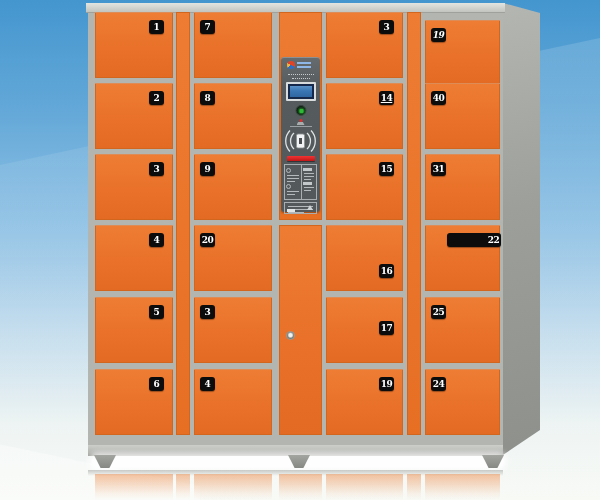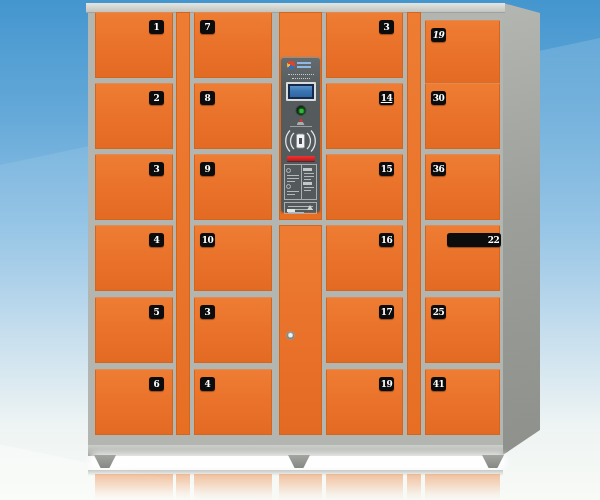--- a/index.html
+++ b/index.html
@@ -129,63 +129,63 @@
         <div class="door" style="left: 194px; top: 12px; width: 78px; height: 66px;">
           <span class="plate" style="left: 6px;">7</span>
         </div>
         <div class="door" style="left: 194px; top: 83px; width: 78px; height: 66px;">
           <span class="plate" style="left: 6px;">8</span>
         </div>
         <div class="door" style="left: 194px; top: 154px; width: 78px; height: 66px;">
           <span class="plate" style="left: 6px;">9</span>
         </div>
         <div class="door" style="left: 194px; top: 225px; width: 78px; height: 66px;">
-          <span class="plate" style="left: 6px;">10</span>
+          <span class="plate" style="left: 6px;">20</span>
         </div>
         <div class="door" style="left: 194px; top: 297px; width: 78px; height: 66px;">
           <span class="plate" style="left: 6px;">3</span>
         </div>
         <div class="door" style="left: 194px; top: 369px; width: 78px; height: 66px;">
           <span class="plate" style="left: 6px;">4</span>
         </div>
         <div class="door" style="left: 326px; top: 12px; width: 77px; height: 66px;">
           <span class="plate" style="right: 9px;">3</span>
         </div>
         <div class="door" style="left: 326px; top: 83px; width: 77px; height: 66px;">
           <span class="plate" style="right: 9px; text-decoration: underline;">14</span>
         </div>
         <div class="door" style="left: 326px; top: 154px; width: 77px; height: 66px;">
           <span class="plate" style="right: 9px;">15</span>
         </div>
         <div class="door" style="left: 326px; top: 225px; width: 77px; height: 66px;">
-          <span class="plate" style="right: 9px;">16</span>
+          <span class="plate" style="right: 9px; margin-top: 31px;">16</span>
         </div>
         <div class="door" style="left: 326px; top: 297px; width: 77px; height: 66px;">
-          <span class="plate" style="right: 9px;">17</span>
+          <span class="plate" style="right: 9px; margin-top: 16px;">17</span>
         </div>
         <div class="door" style="left: 326px; top: 369px; width: 77px; height: 66px;">
           <span class="plate" style="right: 9px;">19</span>
         </div>
         <div class="door" style="left: 425px; top: 20px; width: 75px; height: 66px; font-style: italic;">
           <span class="plate" style="left: 6px;">19</span>
         </div>
         <div class="door" style="left: 425px; top: 83px; width: 75px; height: 66px;">
-          <span class="plate" style="left: 6px;">30</span>
+          <span class="plate" style="left: 6px;">40</span>
         </div>
         <div class="door" style="left: 425px; top: 154px; width: 75px; height: 66px;">
-          <span class="plate" style="left: 6px;">36</span>
+          <span class="plate" style="left: 6px;">31</span>
         </div>
         <div class="door" style="left: 425px; top: 225px; width: 75px; height: 66px;">
           <span class="plate" style="left: 22px; padding-left: 39px;">22</span>
         </div>
         <div class="door" style="left: 425px; top: 297px; width: 75px; height: 66px;">
           <span class="plate" style="left: 6px;">25</span>
         </div>
         <div class="door" style="left: 425px; top: 369px; width: 75px; height: 66px;">
-          <span class="plate" style="left: 6px;">41</span>
+          <span class="plate" style="left: 6px;">24</span>
         </div>
       </div>
 
     <div class="panel">
       <div class="logo-row">
         <div class="logo-circle"></div>
         <div class="logo-text"></div>
       </div>
       <div class="dotrow" style="top:17px;width:26px"></div>
       <div class="dotrow" style="top:21px;width:18px"></div>

